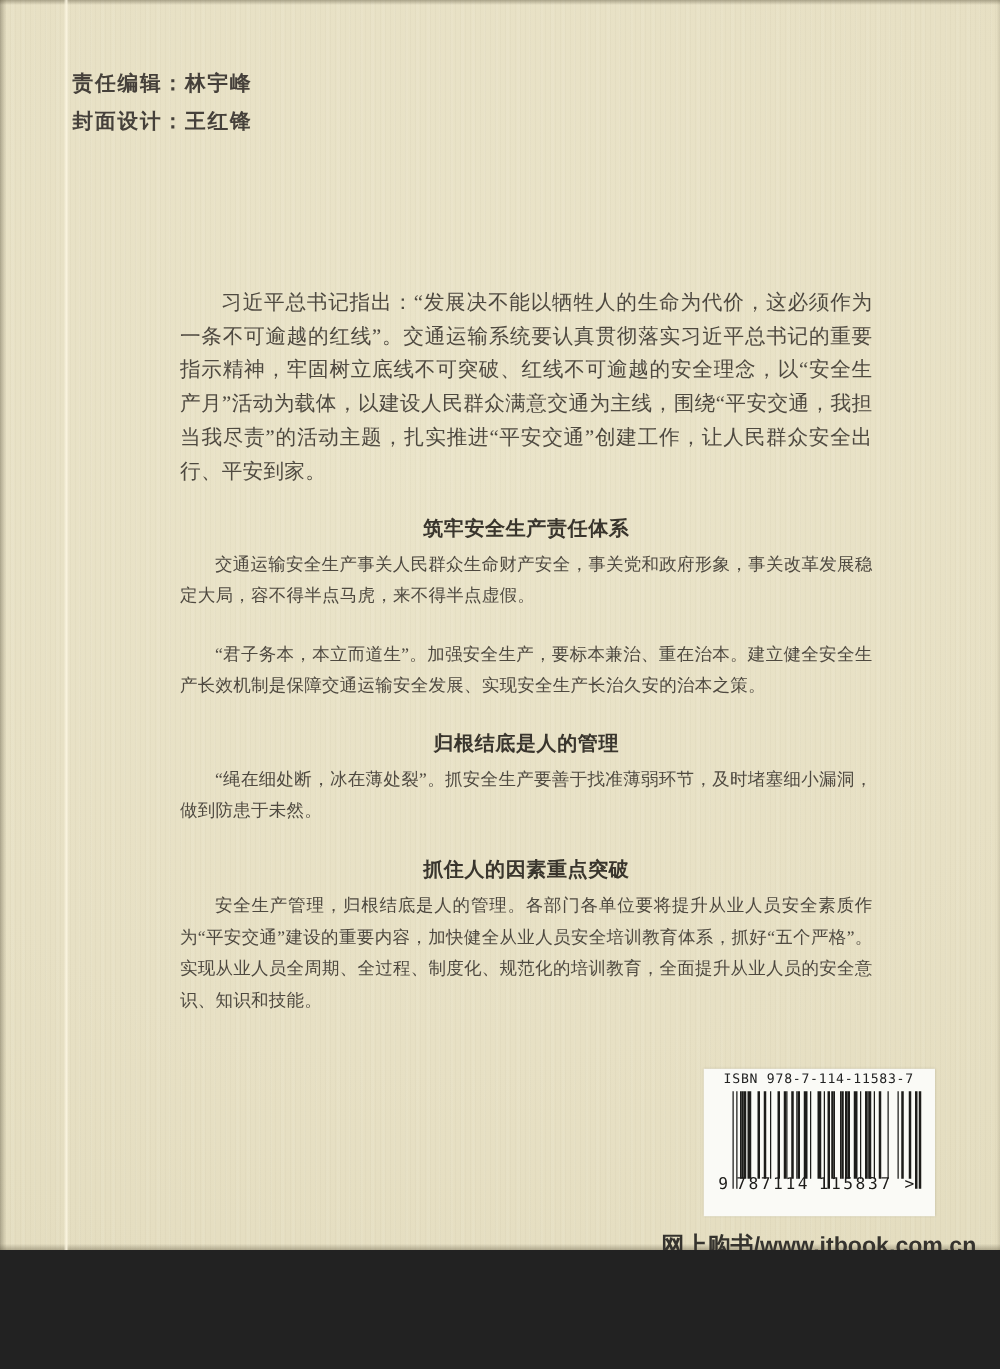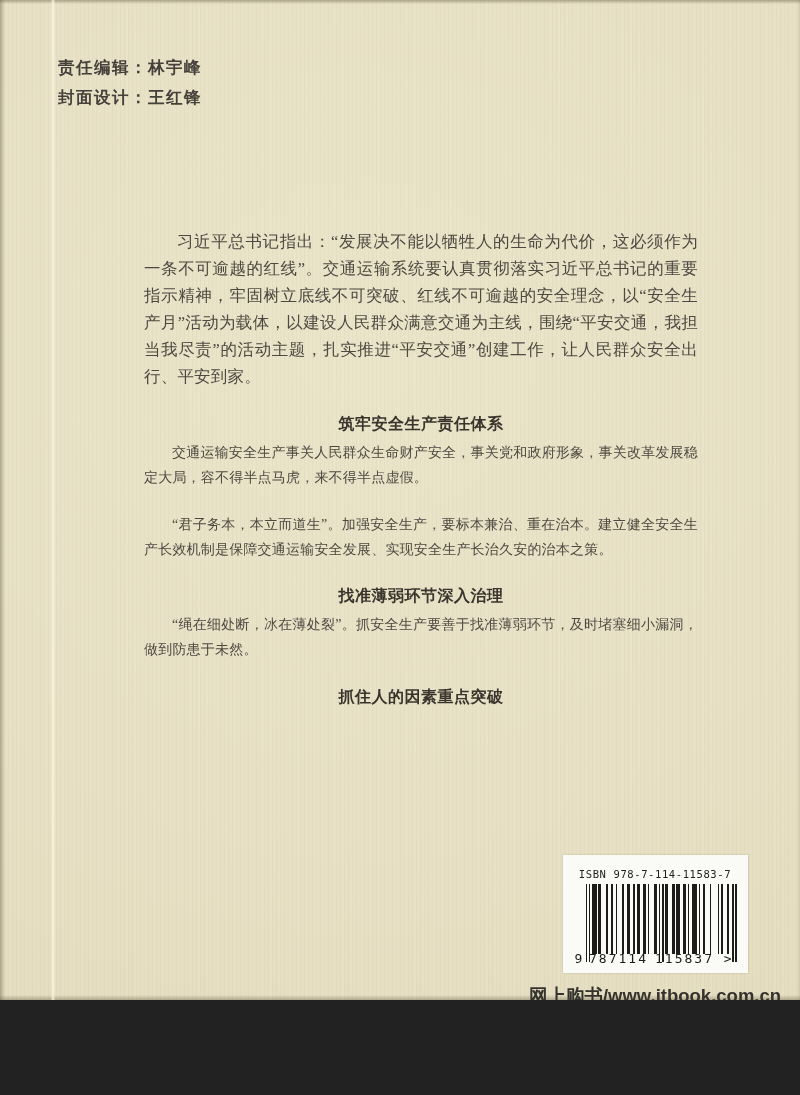--- a/index.html
+++ b/index.html
@@ -51,21 +51,21 @@
   .section .sec-body {
     margin: 0; font-size: 14px; line-height: 25.3px;
     text-align: justify; text-indent: 2em; letter-spacing: 0.2px;
   }
   .bottom-col {
     position: absolute; left: 520px; top: 855px; width: 270px;
     display: flex; flex-direction: column; align-items: center;
   }
   .barcode-box {
     width: 185px; height: 118px; box-sizing: border-box;
-    background: #fafaf6; padding: 12px 9px 0 9px;
+    background: #fafaf6; padding: 1px 9px 0 9px;
     box-shadow: 0 0 2px rgba(80,70,45,0.25);
   }
   .isbn-line {
     font-family: "DejaVu Sans Mono", "Liberation Mono", monospace;
     font-size: 10.5px; letter-spacing: 0.6px; text-align: center;
     color: #222; white-space: nowrap; height: 14px; line-height: 14px;
   }
   .bars-row {
     display: flex; align-items: flex-start;
     margin-left: 14px; margin-top: 3px; width: 152px; height: 78px;
@@ -110,26 +110,27 @@
     <div class="section">
       <h3 class="sec-heading">筑牢安全生产责任体系</h3>
       <p class="sec-body">交通运输安全生产事关人民群众生命财产安全，事关党和政府形象，事关改革发展稳定大局，容不得半点马虎，来不得半点虚假。</p>
     </div>
 
     <div class="section">
       <p class="sec-body">“君子务本，本立而道生”。加强安全生产，要标本兼治、重在治本。建立健全安全生产长效机制是保障交通运输安全发展、实现安全生产长治久安的治本之策。</p>
     </div>
 
     <div class="section">
-      <h3 class="sec-heading">找准薄弱环节深入治理</h3>
+      <h3 class="sec-heading">归根结底是人的管理</h3>
       <p class="sec-body">“绳在细处断，冰在薄处裂”。抓安全生产要善于找准薄弱环节，及时堵塞细小漏洞，做到防患于未然。</p>
     </div>
 
     <div class="section">
       <h3 class="sec-heading">抓住人的因素重点突破</h3>
+      <p class="sec-body">安全生产管理，归根结底是人的管理。各部门各单位要将提升从业人员安全素质作为“平安交通”建设的重要内容，加快健全从业人员安全培训教育体系，抓好“五个严格”。实现从业人员全周期、全过程、制度化、规范化的培训教育，全面提升从业人员的安全意识、知识和技能。</p>
     </div>
   </div>
 
   <div class="bottom-col">
     <div class="barcode-box">
       <div class="isbn-line">ISBN 978-7-114-11583-7</div>
       <div class="bars-row" id="bars">
           <div class="module dark guard"></div>
           <div class="module guard"></div>
           <div class="module dark guard"></div>

